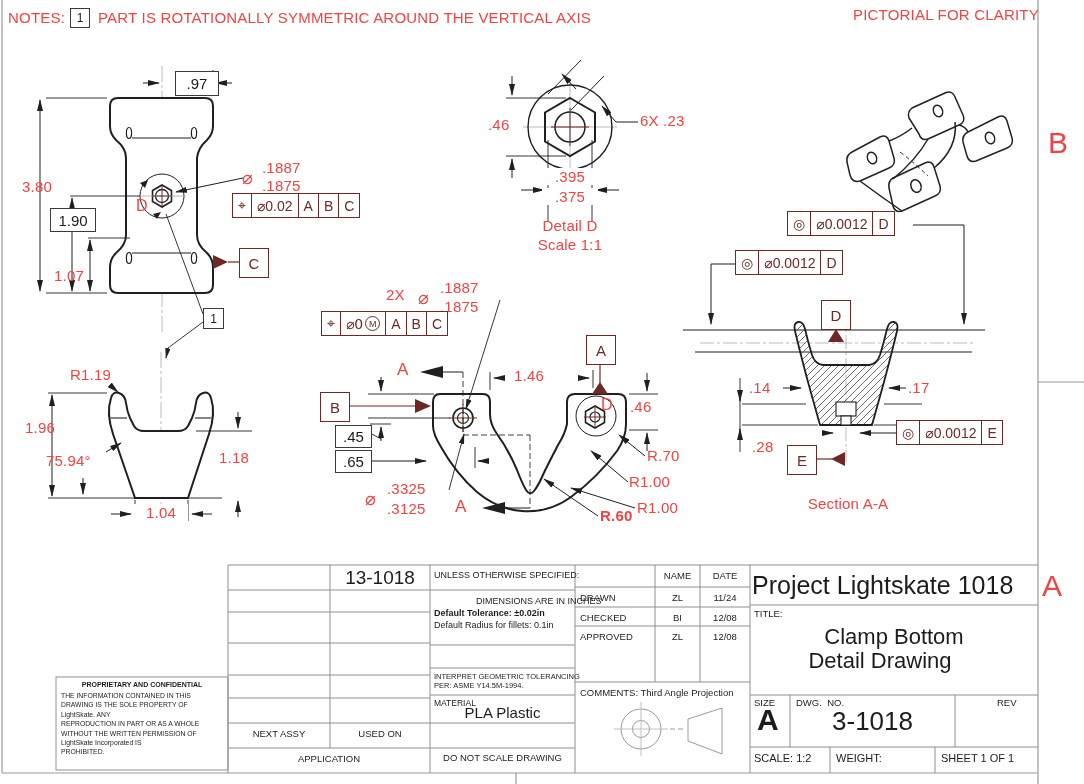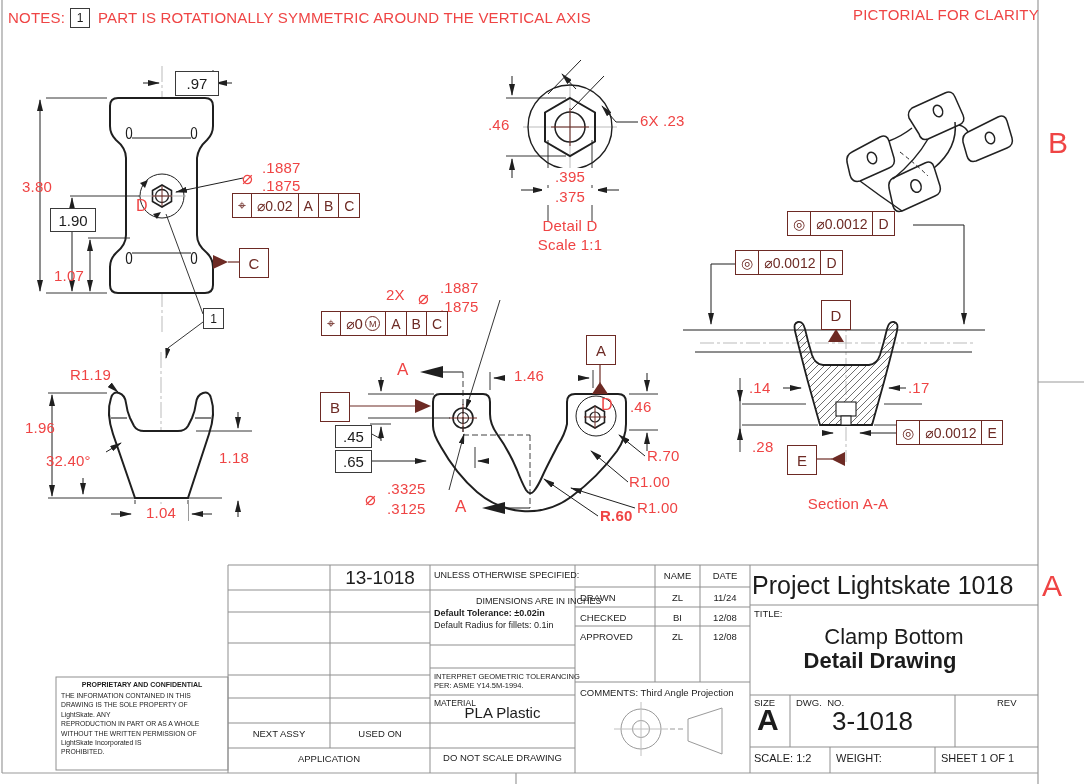--- a/index.html
+++ b/index.html
@@ -312,21 +312,21 @@
 
   <span class="dim" style="left:488px;top:116px;">.46</span>
   <span class="dim" style="left:640px;top:112px;">6X .23</span>
   <span class="dim ctr" style="left:542px;top:168px;width:56px;background:#fff;">.395</span>
   <span class="dim ctr" style="left:542px;top:188px;width:56px;background:#fff;">.375</span>
   <div class="dim ctr" style="left:528px;top:217px;width:84px;">Detail D</div>
   <div class="dim ctr" style="left:528px;top:236px;width:84px;">Scale 1:1</div>
 
   <span class="dim" style="left:70px;top:366px;">R1.19</span>
   <span class="dim" style="left:25px;top:419px;">1.96</span>
-  <span class="dim" style="left:46px;top:452px;">32.40°</span>
+  <span class="dim" style="left:46px;top:452px;">75.94°</span>
   <span class="dim" style="left:219px;top:449px;">1.18</span>
   <div class="dim ctr" style="left:134px;top:504px;width:54px;background:#fff;">1.04</div>
 
   <span class="dim" style="left:386px;top:286px;">2X</span>
   <span class="dim sym" style="left:418px;top:287px;font-size:18px;">⌀</span>
   <span class="dim" style="left:440px;top:279px;">.1887</span>
   <span class="dim" style="left:440px;top:298px;">.1875</span>
   <div class="fcf" style="left:321px;top:311px;">
     <span class="cell sym">⌖</span>
     <span class="cell">
@@ -399,21 +399,21 @@
   <div class="tb ctr" style="left:655px;top:612px;width:45px;font-size:9.5px;">BI</div>
   <div class="tb ctr" style="left:700px;top:612px;width:50px;font-size:9.5px;">12/08</div>
   <span class="tb" style="left:580px;top:631px;font-size:9.5px;">APPROVED</span>
   <div class="tb ctr" style="left:655px;top:631px;width:45px;font-size:9.5px;">ZL</div>
   <div class="tb ctr" style="left:700px;top:631px;width:50px;font-size:9.5px;">12/08</div>
 
   <span class="tb" style="left:580px;top:687px;font-size:9.5px;">COMMENTS: Third Angle Projection</span>
   <span class="tb" style="left:752px;top:571px;font-size:25px;">Project Lightskate 1018</span>
   <span class="tb" style="left:754px;top:608px;font-size:9.5px;">TITLE:</span>
   <div class="tb ctr" style="left:750px;top:624px;width:288px;font-size:22px;">Clamp Bottom</div>
-  <div class="tb ctr" style="left:750px;top:648px;width:260px;font-size:22px;font-weight:bold;">Detail Drawing</div>
+  <div class="tb ctr" style="left:750px;top:648px;width:260px;font-size:22px;">Detail Drawing</div>
   <span class="tb" style="left:754px;top:697px;font-size:9.5px;">SIZE</span>
   <span class="tb" style="left:757px;top:703px;font-size:30px;font-weight:bold;">A</span>
   <span class="tb pre" style="left:796px;top:697px;font-size:9.5px;">DWG.  NO.</span>
   <div class="tb ctr" style="left:790px;top:706px;width:165px;font-size:26px;">3-1018</div>
   <span class="tb" style="left:997px;top:697px;font-size:9.5px;">REV</span>
   <span class="tb" style="left:754px;top:752px;font-size:11px;">SCALE: 1:2</span>
   <span class="tb" style="left:836px;top:752px;font-size:11px;">WEIGHT:</span>
   <span class="tb" style="left:941px;top:752px;font-size:11px;">SHEET 1 OF 1</span>
 
   <div class="tb ctr" style="left:58px;top:681px;width:168px;font-size:7px;font-weight:bold;">PROPRIETARY AND CONFIDENTIAL</div>

